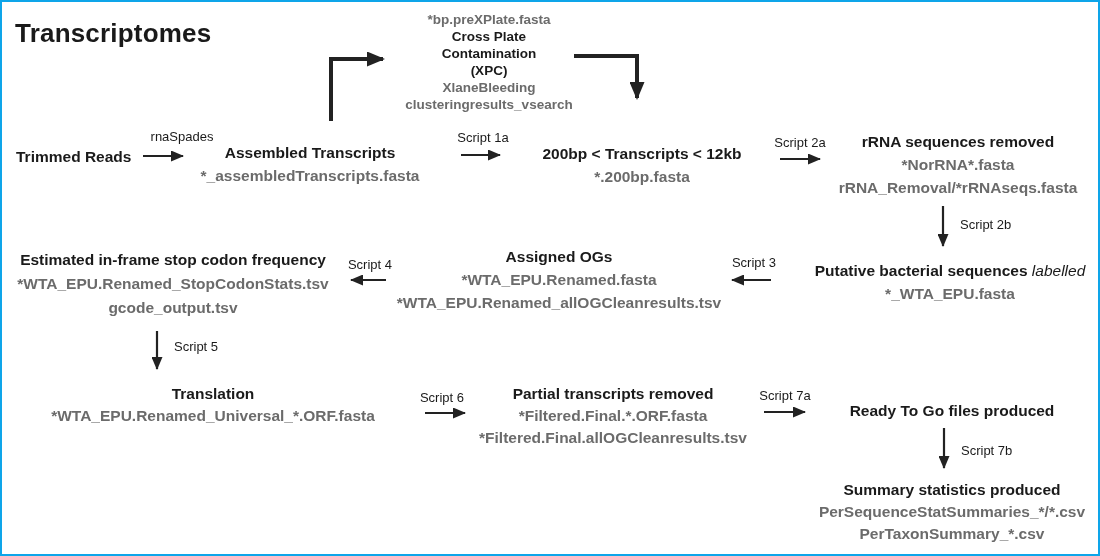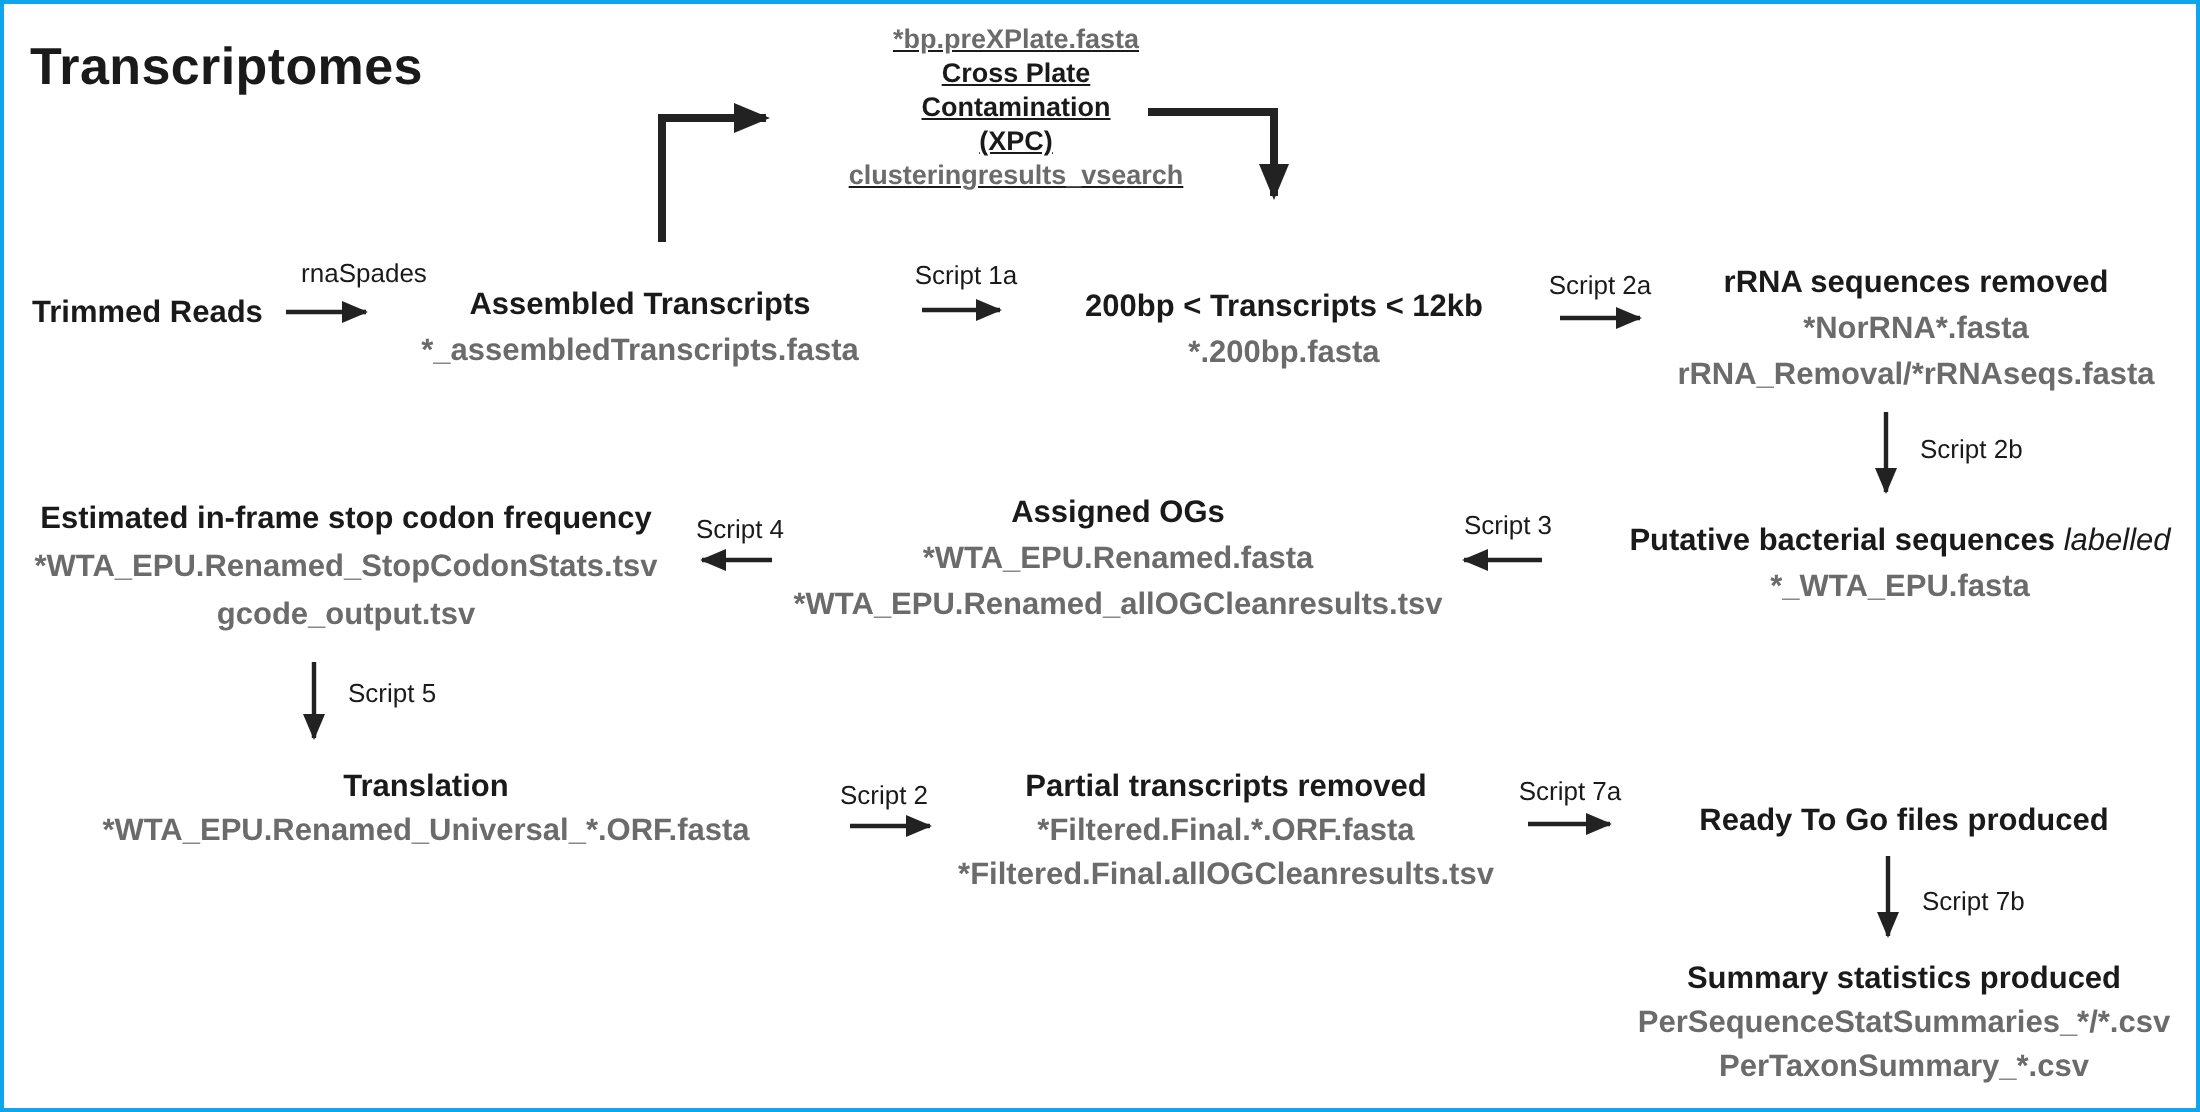--- a/index.html
+++ b/index.html
@@ -58,35 +58,36 @@
     <path d="M 769 278 L 730 278" fill="none" stroke="#222222" stroke-width="2.2" marker-end="url(#ah)"></path>
     <path d="M 384 278 L 349 278" fill="none" stroke="#222222" stroke-width="2.2" marker-end="url(#ah)"></path>
     <path d="M 155 329 L 155 367" fill="none" stroke="#222222" stroke-width="2.2" marker-end="url(#ah)"></path>
     <path d="M 423 411 L 463 411" fill="none" stroke="#222222" stroke-width="2.2" marker-end="url(#ah)"></path>
     <path d="M 762 410 L 803 410" fill="none" stroke="#222222" stroke-width="2.2" marker-end="url(#ah)"></path>
     <path d="M 942 426 L 942 466" fill="none" stroke="#222222" stroke-width="2.2" marker-end="url(#ah)"></path>
   </svg>
 
   <div class="abs title" style="left:13px;top:16px;">Transcriptomes</div>
 
-  <div class="abs xpc" style="left:376px;top:9px;width:260px;text-decoration:underline;">
+  <div class="abs xpc" style="left:357px;top:9px;width:260px;">
     <div class="line file">*bp.preXPlate.fasta</div>
     <div class="line">Cross Plate</div>
     <div class="line">Contamination</div>
     <div class="line">(XPC)</div>
+    <div class="line file">XlaneBleeding</div>
     <div class="line file">clusteringresults_vsearch</div>
   </div>
 
   <div class="abs node left-align" style="left:14px;top:147px;">
     <div class="line" style="line-height:16px;text-align:right;">Trimmed Reads</div>
   </div>
 
   <div class="abs script-label" style="left:140px;top:127px;width:80px;">rnaSpades</div>
 
-  <div class="abs node" style="left:168px;top:139px;width:300px;">
+  <div class="abs node" style="left:158px;top:139px;width:300px;">
     <div class="line">Assembled Transcripts</div>
     <div class="line file">*_assembledTranscripts.fasta</div>
   </div>
 
   <div class="abs script-label" style="left:441px;top:128px;width:80px;">Script 1a</div>
 
   <div class="abs node" style="left:490px;top:140px;width:300px;">
     <div class="line">200bp &lt; Transcripts &lt; 12kb</div>
     <div class="line file">*.200bp.fasta</div>
   </div>
@@ -124,21 +125,21 @@
     <div class="line file" style="line-height:24px;">gcode_output.tsv</div>
   </div>
 
   <div class="abs script-label la" style="left:172px;top:337px;">Script 5</div>
 
   <div class="abs node" style="left:6px;top:381px;width:410px;">
     <div class="line" style="line-height:22px;">Translation</div>
     <div class="line file" style="line-height:22px;">*WTA_EPU.Renamed_Universal_*.ORF.fasta</div>
   </div>
 
-  <div class="abs script-label" style="left:400px;top:388px;width:80px;">Script 2</div>
+  <div class="abs script-label" style="left:400px;top:388px;width:80px;">Script 6</div>
 
   <div class="abs node" style="left:461px;top:381px;width:300px;">
     <div class="line" style="line-height:22px;">Partial transcripts removed</div>
     <div class="line file" style="line-height:22px;">*Filtered.Final.*.ORF.fasta</div>
     <div class="line file" style="line-height:22px;">*Filtered.Final.allOGCleanresults.tsv</div>
   </div>
 
   <div class="abs script-label" style="left:743px;top:386px;width:80px;">Script 7a</div>
 
   <div class="abs node" style="left:800px;top:400px;width:300px;">

